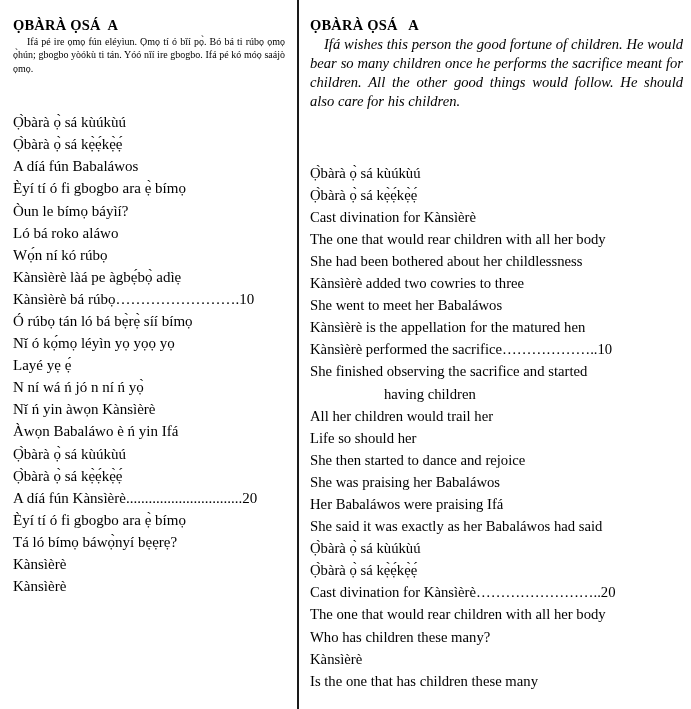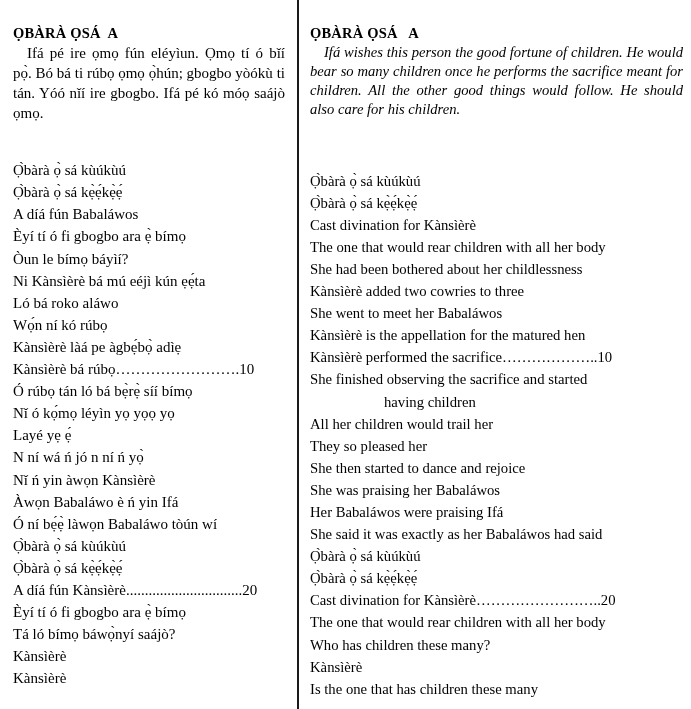--- a/index.html
+++ b/index.html
@@ -23,21 +23,21 @@
   .divider {
     position: absolute;
     left: 297px;
     top: 0;
     width: 2px;
     height: 709px;
     background: #1a1a1a;
   }
   .col {
     position: absolute;
-    top: 12px;
+    top: 4px;
     box-sizing: border-box;
   }
   .col-left {
     left: 0;
     width: 297px;
     padding: 8px 12px 0 13px;
   }
   .col-right {
     left: 302px;
     width: 389px;
@@ -45,21 +45,21 @@
   }
   .heading {
     font-weight: bold;
     font-size: 14.5px;
     letter-spacing: 0.2px;
     line-height: 1.25;
     margin: 4px 0 1px 0;
     white-space: pre;
   }
   .intro {
-    font-size: 15px;
+    font-size: 10px;
     line-height: 1.335;
     text-align: justify;
     text-indent: 14px;
     margin: 0;
     hyphens: none;
   }
   .col-right .intro {
     text-align: justify;
     font-size: 14.6px;
     line-height: 1.31;
@@ -97,37 +97,35 @@
   <div class="col col-left">
     <div class="heading">ỌBÀRÀ ỌSÁ  A</div>
     <p class="intro">Ifá pé ire ọmọ fún eléyìun. Ọmọ tí ó bǐí pọ̀. Bó bá ti rúbọ ọmọ ọ̀hún; gbogbo yòókù ti tán. Yóó nǐí ire gbogbo. Ifá pé kó móọ  saájò ọmọ.</p>
     <div class="gap-left"></div>
     <ul class="verse">
       <li>Ọ̀bàrà ọ̀ sá kùúkùú</li>
       <li>Ọ̀bàrà ọ̀ sá kẹ̀ẹ́kẹ̀ẹ́</li>
       <li>A díá fún Babaláwos</li>
       <li>Èyí tí ó fi gbogbo ara ẹ̀ bímọ</li>
       <li>Òun le bímọ báyìí?</li>
-      <li>Ni Kànsìèrè bá mú eéjì kún ẹẹ́ta</li>
       <li>Ló bá roko aláwo</li>
       <li>Wọ́n ní kó rúbọ</li>
       <li>Kànsìèrè làá pe àgbẹ́bọ̀ adìẹ</li>
       <li>Kànsìèrè bá rúbọ…………………….10</li>
       <li>Ó rúbọ tán ló bá bẹ̀rẹ̀ síí bímọ</li>
       <li>Nǐ ó kọ́mọ léyìn yọ yọọ yọ</li>
       <li>Layé yẹ ẹ́</li>
       <li>N ní wá ń jó n ní ń yọ̀</li>
       <li>Nǐ ń yin àwọn Kànsìèrè</li>
       <li>Àwọn Babaláwo è ń yin Ifá</li>
-      <li>Ó ní bẹ́ẹ̀ làwọn Babaláwo tòún wí</li>
       <li>Ọ̀bàrà ọ̀ sá kùúkùú</li>
       <li>Ọ̀bàrà ọ̀ sá kẹ̀ẹ́kẹ̀ẹ́</li>
       <li>A díá fún Kànsìèrè...............................20</li>
       <li>Èyí tí ó fi gbogbo ara ẹ̀ bímọ</li>
-      <li>Tá ló bímọ báwọ̀nyí saájò?</li>
+      <li>Tá ló bímọ báwọ̀nyí bẹẹrẹ?</li>
       <li>Kànsìèrè</li>
       <li>Kànsìèrè</li>
     </ul>
   </div>
 
   <div class="col col-right">
     <div class="heading">ỌBÀRÀ ỌSÁ   A</div>
     <p class="intro">Ifá wishes this person the good fortune of children. He would bear so many children once he performs the sacrifice meant for children. All the other good things would follow. He should also care for his children.</p>
     <div class="gap-right"></div>
     <ul class="verse">
@@ -136,21 +134,21 @@
       <li>Cast divination for Kànsìèrè</li>
       <li>The one that would rear children with all her body</li>
       <li>She had been bothered about her childlessness</li>
       <li>Kànsìèrè added two cowries to three</li>
       <li>She went to meet her Babaláwos</li>
       <li>Kànsìèrè is the appellation for the matured hen</li>
       <li>Kànsìèrè performed the sacrifice………………..10</li>
       <li>She finished observing the sacrifice and started</li>
       <li class="indent">having children</li>
       <li>All her children would trail her</li>
-      <li>They so pleased her</li>
+      <li>Life so should her</li>
       <li>She then started to dance and rejoice</li>
       <li>She was praising her Babaláwos</li>
       <li>Her Babaláwos were praising Ifá</li>
       <li>She said it was exactly as her Babaláwos had said</li>
       <li>Ọ̀bàrà ọ̀ sá kùúkùú</li>
       <li>Ọ̀bàrà ọ̀ sá kẹ̀ẹ́kẹ̀ẹ́</li>
       <li>Cast divination for Kànsìèrè……………………..20</li>
       <li>The one that would rear children with all her body</li>
       <li>Who has children these many?</li>
       <li>Kànsìèrè</li>

